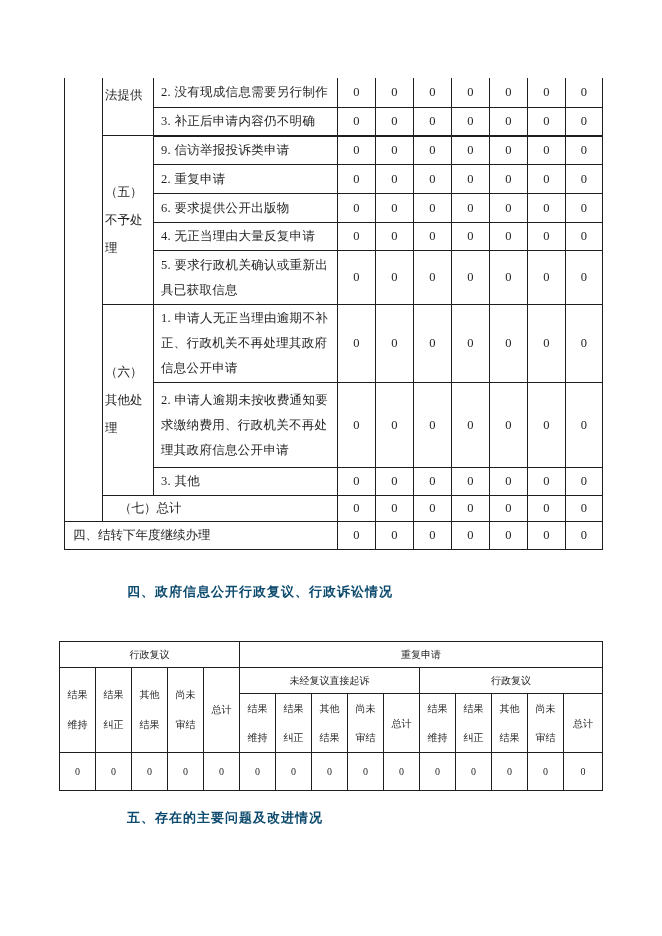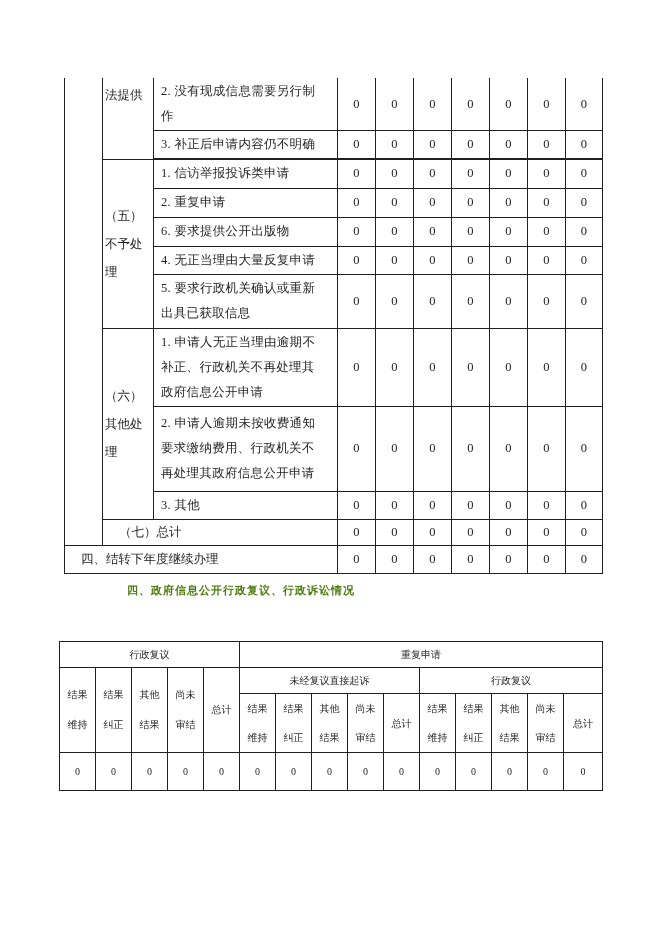--- a/index.html
+++ b/index.html
@@ -8,28 +8,28 @@
   table{border-collapse:collapse;table-layout:fixed;}
   td{border:1px solid #1f1f1f;font-size:12.5px;letter-spacing:0.4px;color:#1f1f1f;
      overflow:hidden;vertical-align:middle;}
   
   .tbl1-wrap{position:absolute;left:64px;top:78px;}
   .t1{width:538px;}
   .t1 tr.first td{border-top:none;}
   .t1 td.colA{border-top:none;}
   .t1 tr.thick td{border-bottom-width:2px;}
   .t1 .num{text-align:center;}
-  .t1 .item{text-align:left;padding:1px 16px 1px 7px;line-height:25px;letter-spacing:0.3px;}
+  .t1 .item{text-align:left;padding:1px 4px 1px 7px;line-height:25px;letter-spacing:0.3px;}
   .t1 .grp{text-align:left;padding:1px 2px;line-height:28px;font-size:12.5px;letter-spacing:0;}
   .t1 .grp-top{vertical-align:top;padding-top:7px;line-height:20px;}
   .t1 .total-label{text-align:left;padding-left:16px;letter-spacing:0;}
-  .t1 .carry-label{text-align:left;padding-left:16px;letter-spacing:0;}
+  .t1 .carry-label{text-align:left;padding-left:8px;letter-spacing:0;}
   
-  .heading{position:absolute;font-weight:bold;font-size:11px;letter-spacing:1px;
-           white-space:nowrap;color:#4d7c0f;}
+  .heading{position:absolute;font-weight:bold;font-size:13px;letter-spacing:1px;
+           white-space:nowrap;color:#0c4a6e;}
   .h4{left:127px;top:583px;}
   .h5{left:127px;top:809px;}
   
   .tbl2-wrap{position:absolute;left:59px;top:641px;}
   .t2{width:543px;}
   .t2 td{text-align:center;padding:0 3px;font-size:10px;letter-spacing:0;}
   .t2 .grp-hdr{height:25px;}
   .t2 .sub-hdr{height:25px;}
   .t2 .leaf{line-height:29px;}
   .t2 .leaf-tall{line-height:30px;}
@@ -72,21 +72,21 @@
         <td class="num">0</td>
         <td class="num">0</td>
         <td class="num">0</td>
         <td class="num">0</td>
         <td class="num">0</td>
         <td class="num">0</td>
         <td class="num">0</td>
       </tr>
       <tr style="height:29px">
         <td class="grp" rowspan="5">（五）不予处理</td>
-        <td class="item">1. 信访举报投诉类申请</td>
+        <td class="item">9. 信访举报投诉类申请</td>
         <td class="num">0</td>
         <td class="num">0</td>
         <td class="num">0</td>
         <td class="num">0</td>
         <td class="num">0</td>
         <td class="num">0</td>
         <td class="num">0</td>
       </tr>
       <tr style="height:29px">
         <td class="item">2. 重复申请</td>
@@ -244,14 +244,15 @@
         <td>0</td>
         <td>0</td>
         <td>0</td>
         <td>0</td>
         <td>0</td>
       </tr>
     </tbody>
       </table>
   </div>
 
+  <div class="heading h5">五、存在的主要问题及改进情况</div>
 
 </div>
 
 </body></html>

